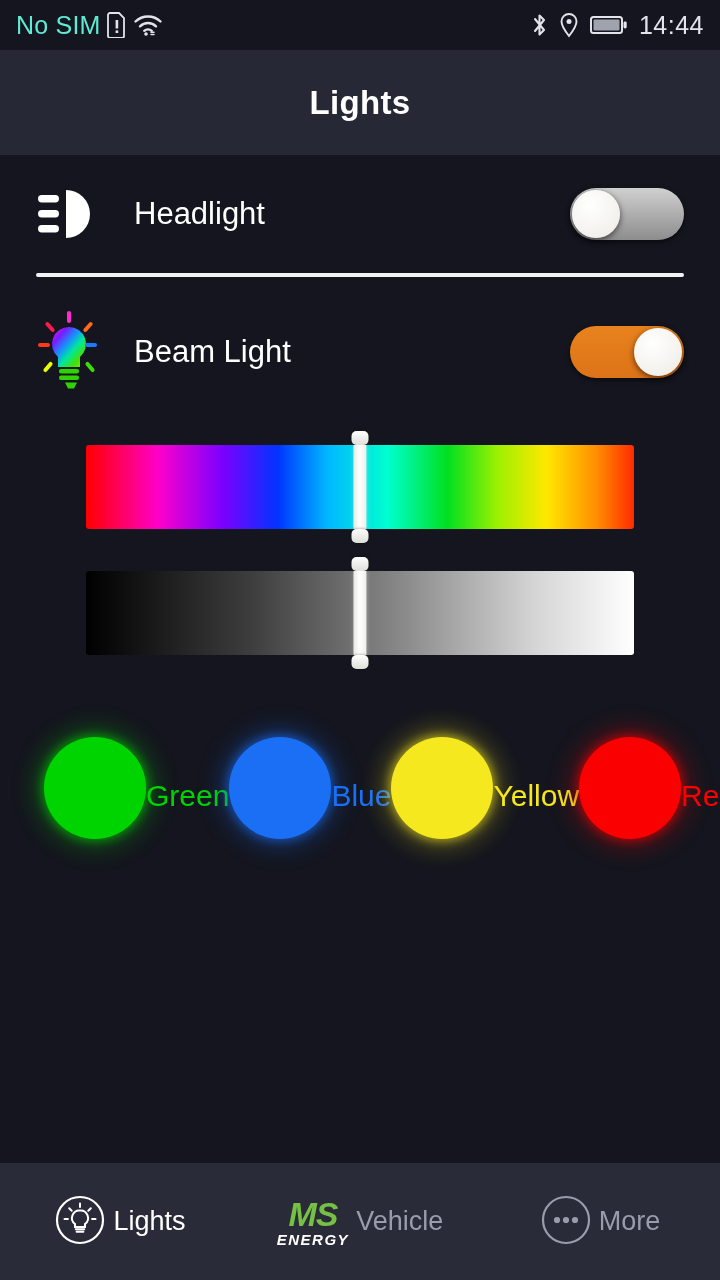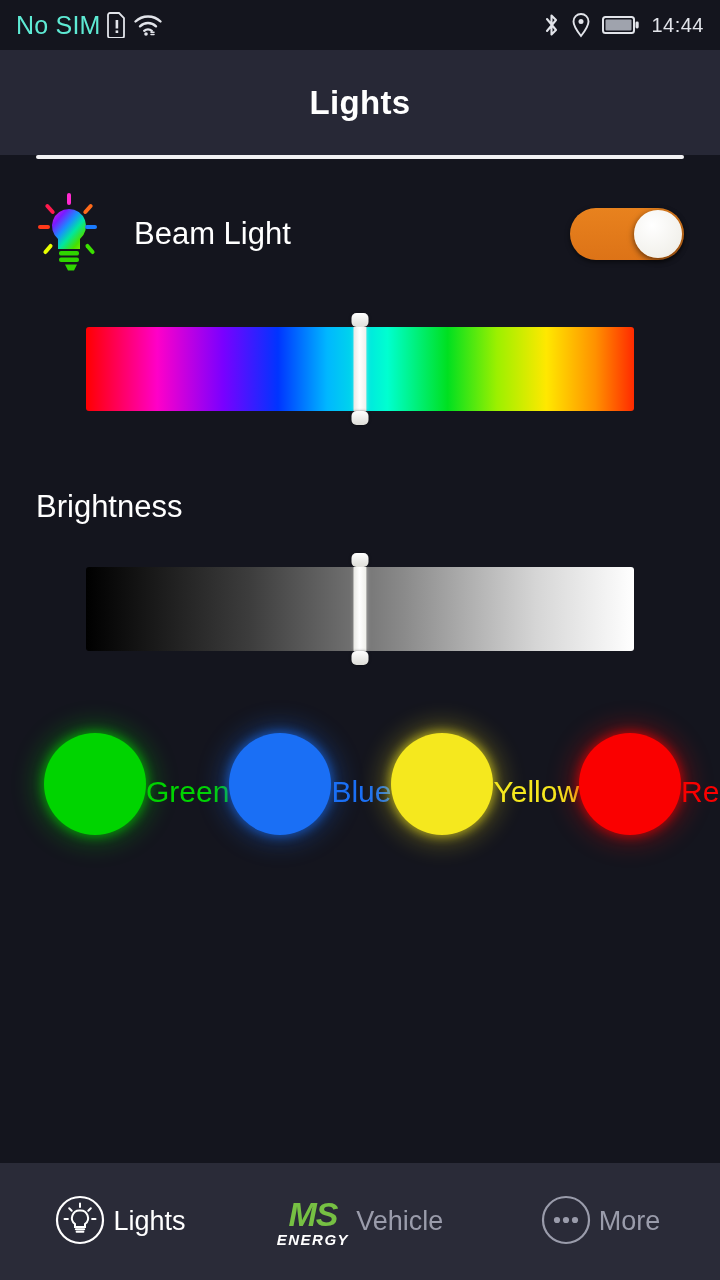--- a/index.html
+++ b/index.html
@@ -15,21 +15,21 @@
   .statusbar{
     height:50px; width:100%;
     background:#14151e;
     display:flex; align-items:center;
     padding:0 16px;
     color:#d8dae0;
   }
   .sb-left{ display:flex; align-items:center; gap:6px; }
   .sb-right{ display:flex; align-items:center; gap:11px; margin-left:auto; }
   .sb-text{ font-size:25px; letter-spacing:.2px; color:#5eead4;text-align:center; }
-  .sb-time{ font-size:20px; color:#e2e4ea; letter-spacing:.5px; }
+  .sb-time{ font-size:25px; color:#e2e4ea; letter-spacing:.5px; }
   .sb-ico{ display:flex; align-items:center; }
 
   
   .header{
     height:105px; width:100%;
     background:#272836;
     display:flex; align-items:center; justify-content:center;
   }
   .header-title{
     color:#ffffff; font-size:33px; font-weight:bold; letter-spacing:.3px;
@@ -199,20 +199,34 @@
     <span class="sb-time">14:44</span>
   </div>
 </div>
 
 <div class="header">
   <div class="header-title">Lights</div>
 </div>
 
 <div class="content">
 
+  <div class="row" style="height:118px;">
+    <div class="row-icon">
+      <svg width="68" height="52" viewBox="0 0 68 52">
+        <path d="M30 2 A24 24 0 0 1 30 50 Z" fill="#ffffff"></path>
+        <rect x="2" y="7" width="21" height="7.5" rx="3.7" fill="#ffffff"></rect>
+        <rect x="2" y="22" width="21" height="7.5" rx="3.7" fill="#ffffff"></rect>
+        <rect x="2" y="37" width="21" height="7.5" rx="3.7" fill="#ffffff"></rect>
+      </svg>
+    </div>
+    <div class="row-label">Headlight</div>
+    <div class="toggle off">
+      <div class="knob"></div>
+    </div>
+  </div>
 
   <div class="divider"></div>
 
   <div class="row" style="height:150px;">
     <div class="row-icon">
       <svg width="66" height="82" viewBox="0 0 66 82">
         <defs>
           <linearGradient id="bulbG" x1="0" y1="0" x2="1" y2="1">
             <stop offset="0%" stop-color="#ff1ad9"></stop>
             <stop offset="22%" stop-color="#7a1aff"></stop>
@@ -245,23 +259,20 @@
     <div class="slider-wrap">
       <div class="slider-track hue-track"></div>
       <div class="thumb" style="left:50%;">
         <div class="thumb-cap"></div>
         <div class="thumb-bar"></div>
         <div class="thumb-cap"></div>
       </div>
     </div>
   </div>
 
-  <div style="margin-top:78px;">
-    <div class="section-label">Brightness</div>
-  </div>
   <div style="margin-top:42px;">
     <div class="slider-wrap">
       <div class="slider-track bright-track"></div>
       <div class="thumb" style="left:50%;">
         <div class="thumb-cap"></div>
         <div class="thumb-bar"></div>
         <div class="thumb-cap"></div>
       </div>
     </div>
   </div>

